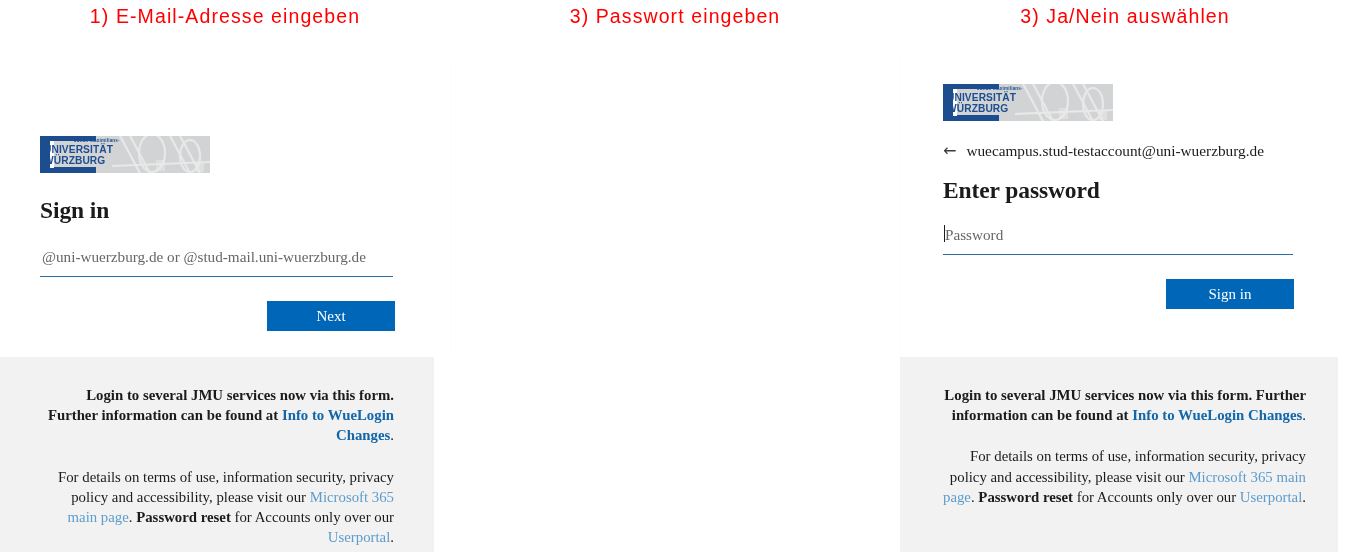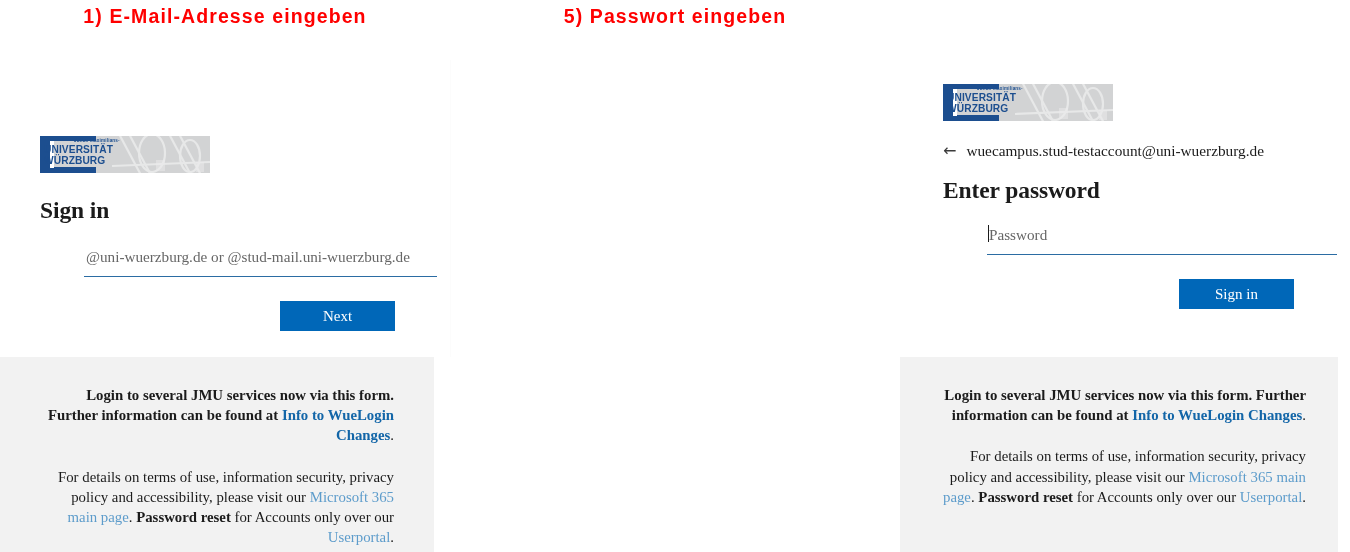--- a/index.html
+++ b/index.html
@@ -22,21 +22,21 @@
     content:"";position:absolute;left:0;top:60px;bottom:195px;width:1px;
     background:#fcfcfc;
   }
 
   
   .step-title{
     position:absolute;top:5px;left:0;width:450px;
     text-align:center;
     color:#ff0000;
     font-family:"Liberation Sans", sans-serif;
-    font-weight:bold;
+    font-weight:normal;
     font-size:19.5px;
     letter-spacing:1.1px;
     white-space:nowrap;
   }
 
   
   .card{position:absolute;}
   .card-1{left:40px;top:136px;width:355px;}
   .card-2{left:493px;top:84px;width:351px;}
 
@@ -92,21 +92,21 @@
   .heading{
     font-weight:bold;
     font-size:23.5px;
     color:#1b1b1b;
     letter-spacing:-.1px;
   }
   .h-signin{margin-top:24px;}
   .h-pw{margin-top:17px;}
 
   
-  .field{position:relative;margin-top:24px;height:31px;margin-left:44px;}
+  .field{position:relative;margin-top:24px;height:31px;}
   .field .ph{
     position:absolute;left:2px;top:0;
     font-size:15.2px;color:#666666;line-height:22px;
   }
   .field .caret{
     position:absolute;left:1px;top:1px;width:1px;height:17px;background:#1b1b1b;
   }
   .field .rule{
     position:absolute;left:0;right:0;bottom:0;height:1px;background:#2b6ca3;
   }
@@ -118,21 +118,21 @@
   .btn{
     font-family:"Liberation Serif", serif;
     font-size:15px;
     border:none;
     height:30px;
     line-height:30px;
     text-align:center;
     cursor:pointer;
     padding:0;
   }
-  .btn-primary{background:#0067b8;color:#ffffff;width:115px;}
+  .btn-primary{background:#0067b8;color:#ffffff;width:128px;}
 
   
   .info{
     position:absolute;
     top:357px;height:195px;
     background:#f2f2f2;
     box-sizing:border-box;
     text-align:right;
   }
   .info-1{left:0;width:434px;}
@@ -205,21 +205,21 @@
     <div class="info info-1">
       <div class="info-inner">
         <p class="info-p"><b><span>Login to several JMU services now via this form. Further information can be found at </span><a class="link-strong">Info to WueLogin Changes</a></b><span>.</span></p>
         <p class="info-p second"><span>For details on terms of use, information security, privacy policy and accessibility, please visit our </span><a class="link-soft">Microsoft 365 main page</a><span>. </span><b>Password reset</b><span> for Accounts only over our </span><a class="link-soft">Userportal</a><span>.</span></p>
       </div>
     </div>
   </div>
 
   <div class="col col-2">
 
-    <div class="step-title">5) Passwort eingeben</div>
+    <div class="step-title">3) Passwort eingeben</div>
 
     <div class="card card-2">
 
       <div class="logo">
         <svg class="wm" viewBox="0 0 98 37" preserveAspectRatio="none">
           <g fill="none" stroke="#ffffff" stroke-width="2.2" opacity="0.85">
             <path d="M6 -4 L30 41"></path>
               <path d="M16 -4 L40 41"></path>
             <path d="M56 -4 L80 41"></path>
               <path d="M66 -4 L90 41"></path>
@@ -262,14 +262,19 @@
     </div>
 
     <div class="info info-2">
       <div class="info-inner">
         <p class="info-p"><b><span>Login to several JMU services now via this form. Further information can be found at </span><a class="link-strong">Info to WueLogin Changes</a></b><span>.</span></p>
         <p class="info-p second"><span>For details on terms of use, information security, privacy policy and accessibility, please visit our </span><a class="link-soft">Microsoft 365 main page</a><span>. </span><b>Password reset</b><span> for Accounts only over our </span><a class="link-soft">Userportal</a><span>.</span></p>
       </div>
     </div>
   </div>
 
+  <div class="col col-3">
+
+    <div class="step-title">3) Ja/Nein auswählen</div>
+
+  </div>
 
 </div>
 
 </body></html>

